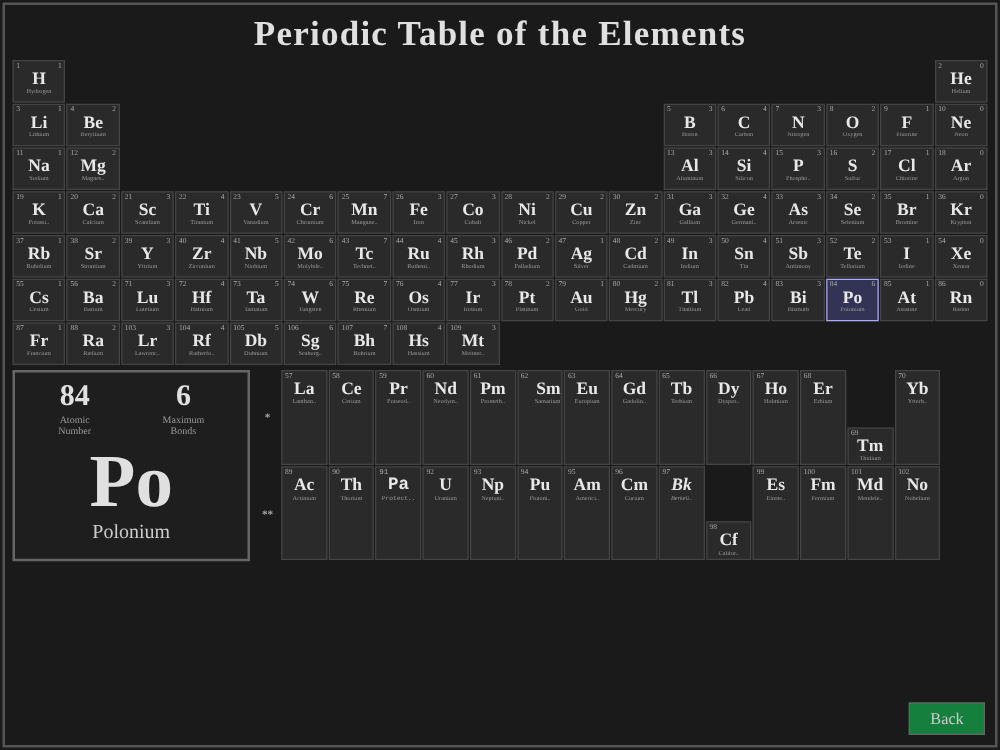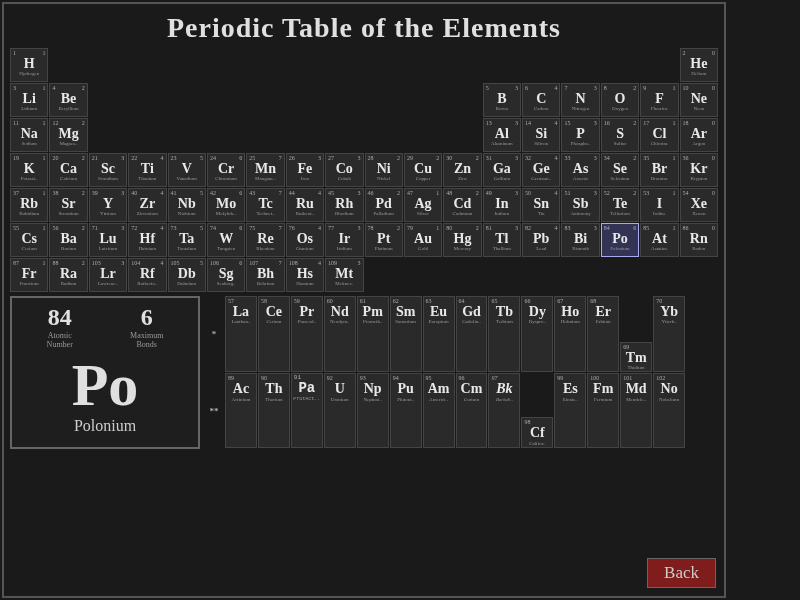--- a/index.html
+++ b/index.html
@@ -3,21 +3,21 @@
   <meta charset="utf-8">
   <style>
     * { box-sizing: border-box; margin: 0; padding: 0; }
     body {
       width: 800px; height: 600px; overflow: hidden;
       background: #1a1a1a;
       font-family: 'Georgia', serif;
       color: #ccc;
     }
     .outer-border {
-      width: 724px; height: 596px;
+      width: 796px; height: 596px;
       border: 2px solid #555;
       margin: 2px;
       position: relative;
     }
     .title {
       text-align: center;
       font-size: 28px;
       color: #e0e0e0;
       padding: 8px 0 4px 0;
       letter-spacing: 1px;
@@ -132,24 +132,24 @@
       font-size: 9px;
       color: #aaa;
       font-weight: bold;
     }
     
     .back-btn {
       position: absolute;
       bottom: 8px;
       right: 8px;
       border: 1px solid #666;
-      background: #7f1d1d;
+      background: #15803d;
       color: #ccc;
       padding: 4px 16px;
-      font-size: 17px;
+      font-size: 13px;
       cursor: pointer;
       font-family: Georgia, serif;
     }
   </style>
 </head>
 <body>
 
 <div class="outer-border">
   <h1 class="title">Periodic Table of the Elements</h1>
 
@@ -899,21 +899,21 @@
               <div class="el-symbol">Nd</div>
               <div class="el-name">Neodym..</div>
             </div>
             <div class="element" title="Prometh.." style="min-height: 30px;">
               <div class="el-num">
                 <span>61</span>
               </div>
               <div class="el-symbol">Pm</div>
               <div class="el-name">Prometh..</div>
             </div>
-            <div class="element" title="Samarium" style="min-height: 30px;">
+            <div class="element" title="Samarium" style="min-height: 30px; text-align: right;">
               <div class="el-num">
                 <span>62</span>
               </div>
               <div class="el-symbol">Sm</div>
               <div class="el-name">Samarium</div>
             </div>
             <div class="element" title="Europium" style="min-height: 30px;">
               <div class="el-num">
                 <span>63</span>
               </div>

